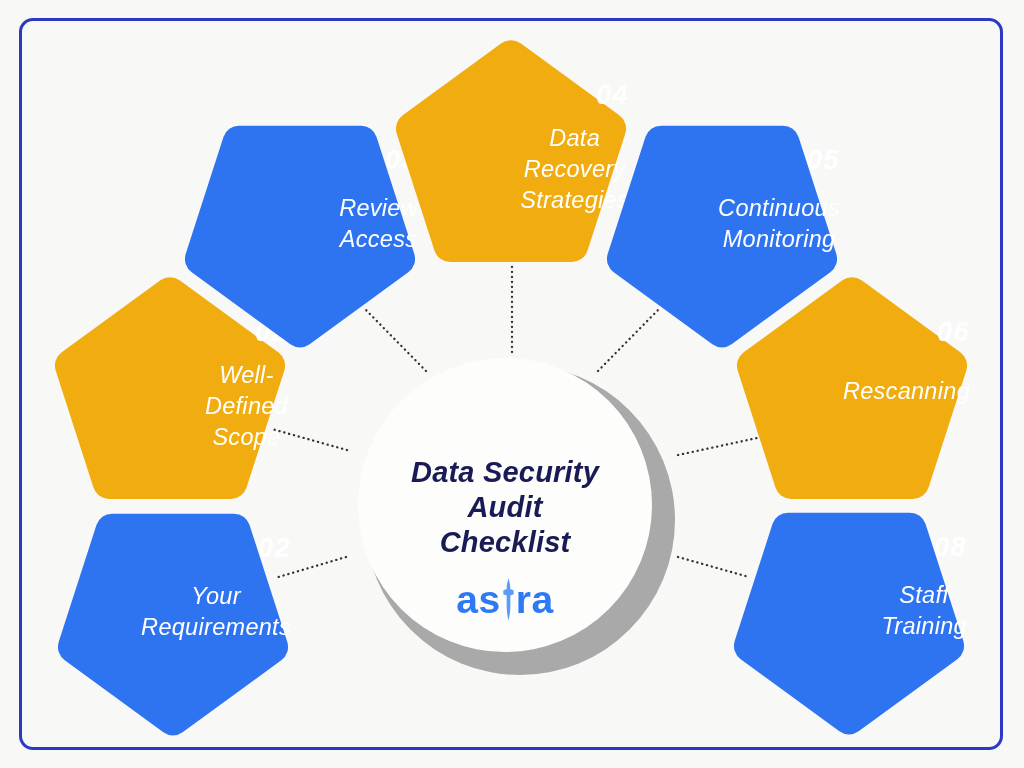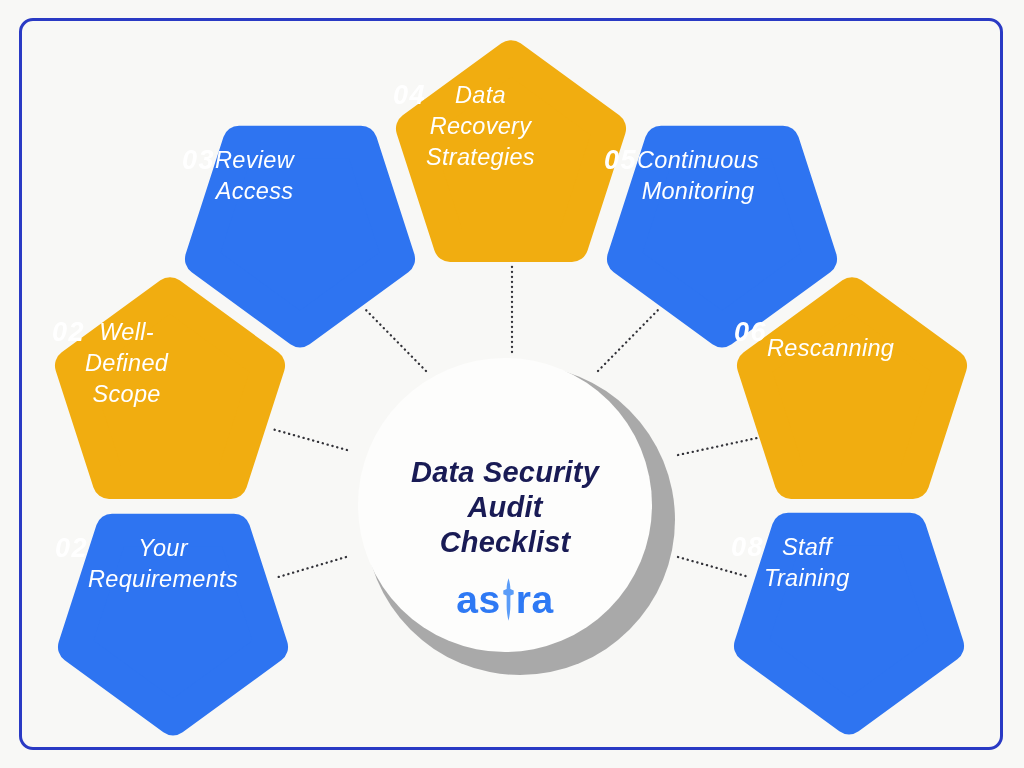--- a/index.html
+++ b/index.html
@@ -43,21 +43,21 @@
     font-size:39px;font-weight:700;color:var(--logo-blue,#2e79f4);
     letter-spacing:0.5px;line-height:40px;
   }
   .logo-t{width:13px;height:47px;margin:0 1px;display:block;}
   .logo-t path{fill:var(--logo-t-blue,#5a9cf8);}
   
   .pentagon{position:absolute;width:236px;height:224px;z-index:2;}
   .pent-svg{position:absolute;left:0;top:0;width:236px;height:224px;overflow:visible;}
   .pent-path{stroke-width:30;stroke-linejoin:round;}
   .pent-content{
-    position:absolute;inset:0;display:flex;flex-direction:row;align-items:flex-start;
+    position:absolute;inset:0;display:flex;flex-direction:column;align-items:flex-end;
     text-align:center;color:var(--step-text,#ffffff);font-style:italic;box-sizing:border-box;
   }
   .dir-down .pent-content{padding-top:26px;}
   .dir-up   .pent-content{padding-top:42px;}
   .step-number{font-size:27px;font-weight:600;letter-spacing:1.5px;line-height:30px;}
   .dir-down .step-number{margin-bottom:18px;}
   .dir-up   .step-number{margin-bottom:13px;}
   .step-label{
     font-size:23.5px;line-height:31px;font-weight:500;
     letter-spacing:0.3px;white-space:pre-line;

